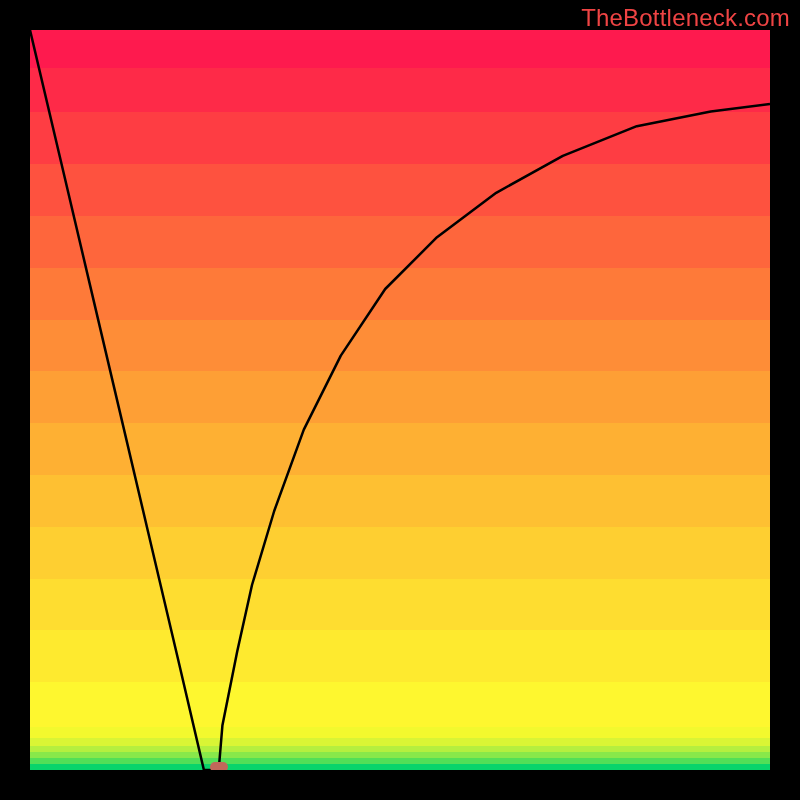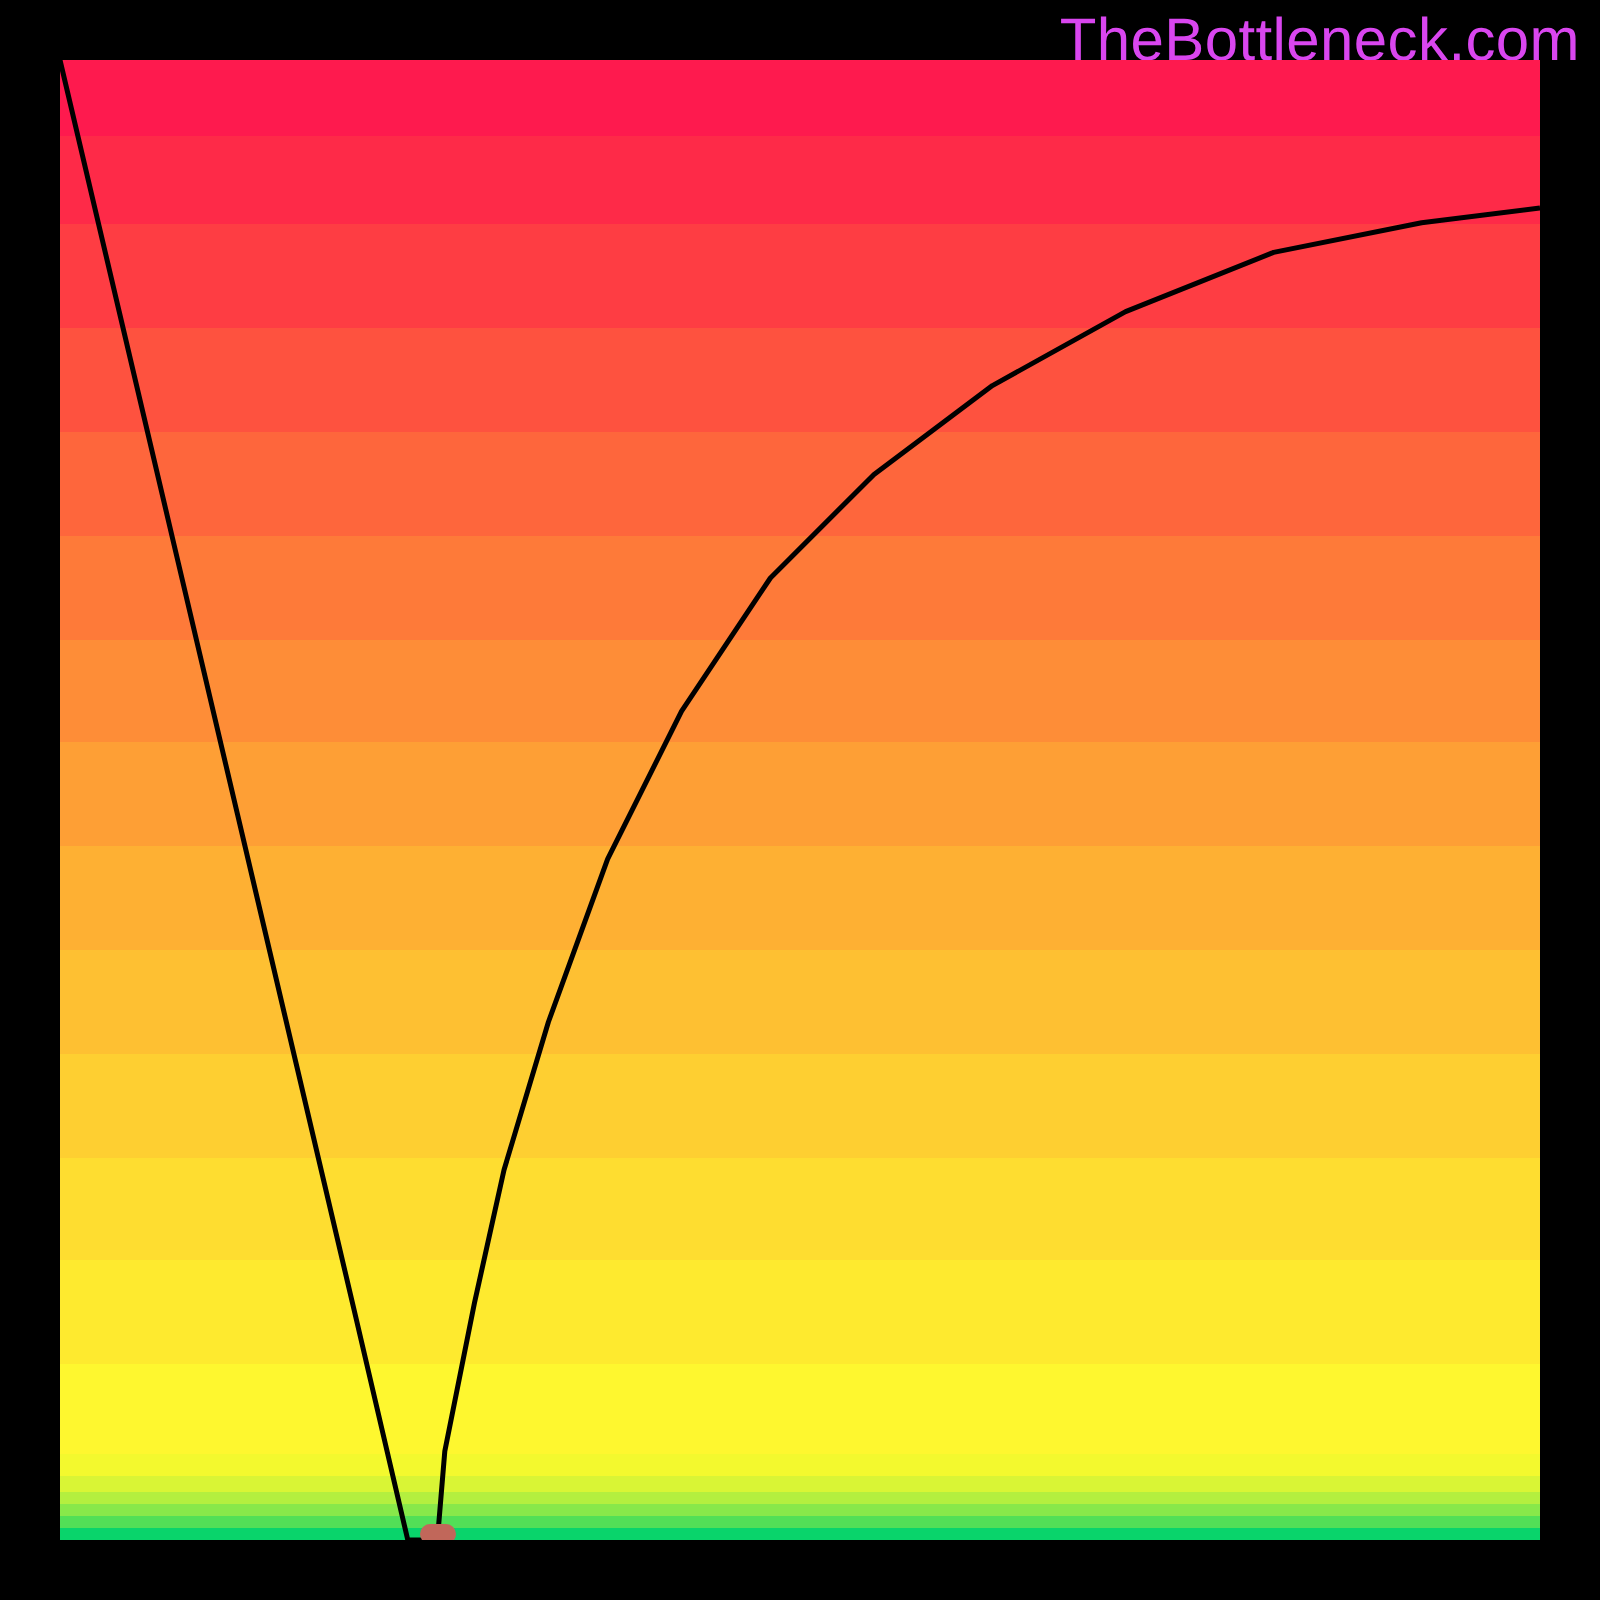--- a/index.html
+++ b/index.html
@@ -29,22 +29,22 @@
   }
   .color-band {
     position: absolute;
     left: 0;
     width: 100%;
   }
   .watermark {
     position: absolute;
     top: 4px;
     right: 10px;
-    color: #d946ef;
-    font-size: 30px;
+    color: #ef4444;
+    font-size: 24px;
     font-weight: 500;
     letter-spacing: 0.2px;
   }
   svg.curve {
     position: absolute;
     top: 0;
     left: 0;
     width: 740px;
     height: 740px;
     overflow: visible;

